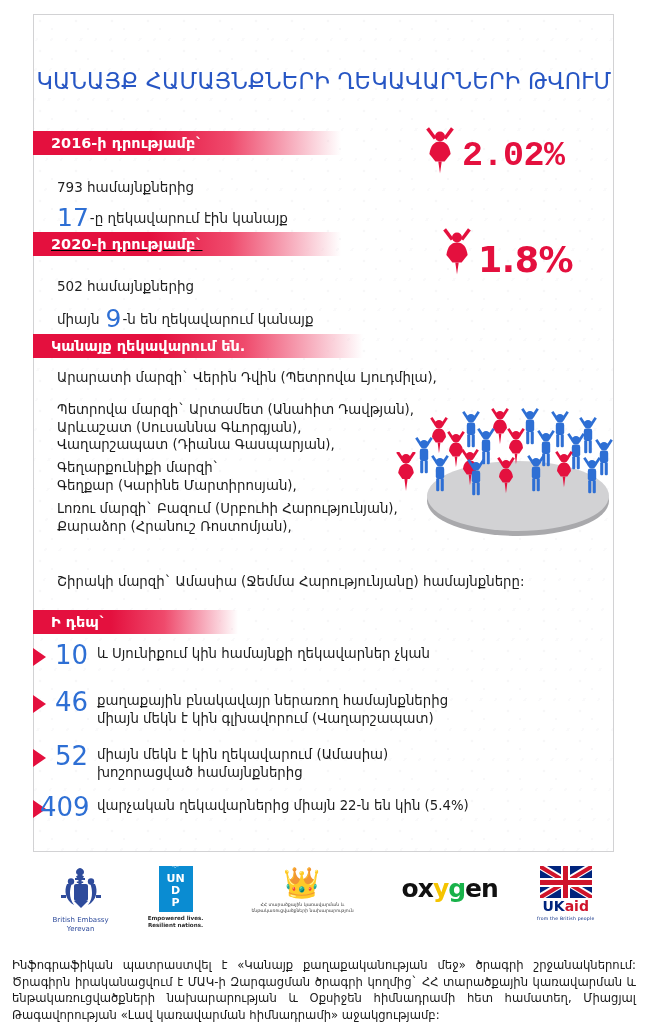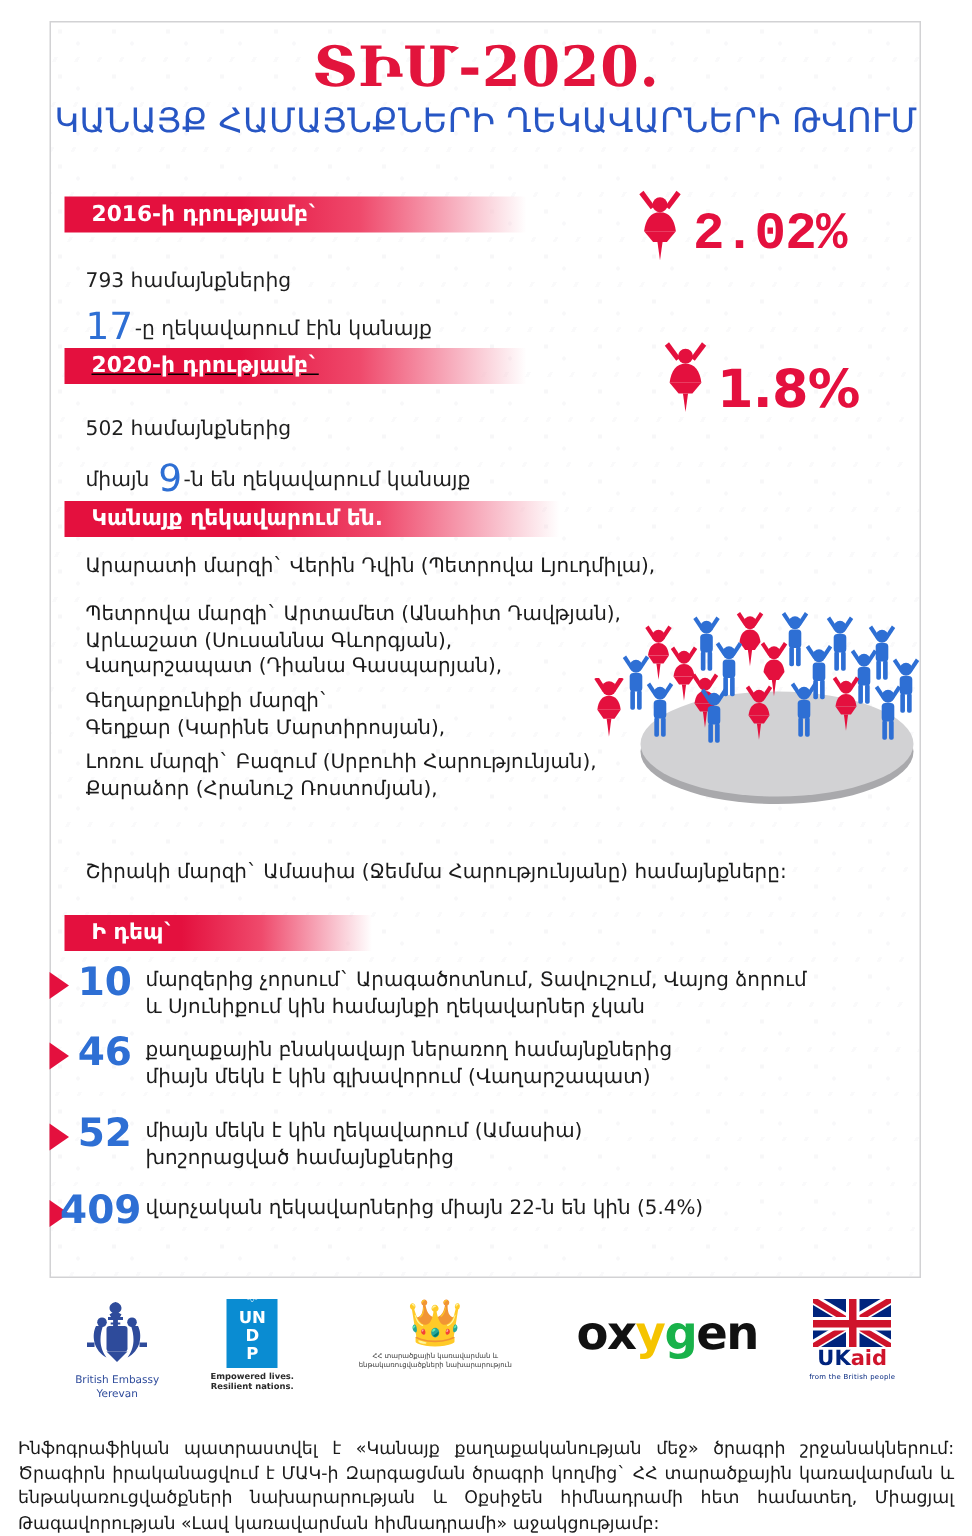--- a/index.html
+++ b/index.html
@@ -81,21 +81,20 @@
     white-space: nowrap;
   }
 
   
   .ribbon {
     position: absolute;
     height: 24px;
     background: linear-gradient(90deg, #e4103e 0%, #e4103e 38%, #ef4a6c 64%, #f8b8c6 86%, rgba(255,255,255,0) 100%);
     display: flex;
     align-items: center;
-    margin-left: 10px;
   }
   .ribbon > span {
     color: #ffffff;
     font-size: 14.5px;
     font-weight: 700;
     padding-left: 18px;
     white-space: nowrap;
   }
 
   
@@ -142,21 +141,21 @@
     position: absolute;
     width: 0; height: 0;
     border-top: 9px solid transparent;
     border-bottom: 9px solid transparent;
     border-left: 13px solid #e4103e;
   }
   .bullet-num {
     position: absolute;
     color: #2e6fd4;
     font-size: 26px;
-    font-weight: 700;
+    font-weight: 400;
     text-align: right;
   }
   .bullet-text {
     position: absolute;
     color: #1c1c1c;
     font-size: 13.3px;
     line-height: 18px;
     white-space: nowrap;
   }
 
@@ -189,21 +188,21 @@
 
   .undp-box{
     width: 34px; height: 46px; background:#0a8cd2; margin: 0 auto;
     color:#fff; font-weight:700; font-size:11px; line-height:12px;
     display:flex; flex-direction:column; align-items:center; justify-content:flex-end;
     padding-bottom:3px; box-sizing:border-box;
   }
   .undp-box .crest{ font-size:11px; margin-bottom:2px; }
   .undp-cap{ color:#2a2a2a; font-size:5.6px; line-height:7px; margin-top:3px; font-weight:700;}
 
-  .oxygen{ font-size:31px; font-weight:800; color:#111; letter-spacing:-1px; line-height:30px; margin-top:8px;}
+  .oxygen{ font-size:25px; font-weight:800; color:#111; letter-spacing:-1px; line-height:30px; margin-top:8px;}
   .oxygen .g{ color:#19b24a; }
   .oxygen .y{ color:#f5c400; }
 
   .ukaid-flag{
     width:52px; height:32px; margin:0 auto;
     background:#00247d;
     position:relative; overflow:hidden;
   }
   .ukaid-flag i{ position:absolute; background:#fff; }
   .ukaid-flag i.d1{ width:72px; height:7px; left:-10px; top:12px; transform:rotate(31deg); }
@@ -237,21 +236,20 @@
 <body>
 
 <div class="page">
 
   <div class="panel">
     <div class="watermark"></div>
   </div>
 
   <div class="layer">
 
-    <div class="title-main">ՏԻՄ-2020.</div>
     <div class="title-sub">ԿԱՆԱՅՔ ՀԱՄԱՅՆՔՆԵՐԻ ՂԵԿԱՎԱՐՆԵՐԻ ԹՎՈՒՄ</div>
 
     <div class="ribbon" style="left:33px; top:131px; width:308px;">
       <span>2016-ի դրությամբ`</span>
     </div>
     <div class="stat-line" style="left:57px; top:166px;">793 համայնքներից</div>
     <div class="stat-line" style="left:57px; top:190px;">
       <span class="big-num">17</span><span>-ը ղեկավարում էին կանայք</span>
     </div>
 
@@ -414,21 +412,20 @@
       </g>
     </svg>
 
     <div class="ribbon" style="left:33px; top:610px; width:205px;">
       <span>Ի դեպ`</span>
     </div>
 
     <div class="bullet-arrow" style="left:33px; top:648px;"></div>
     <div class="bullet-num" style="left:48px; top:640px; width:40px;">10</div>
     <div class="bullet-text" style="left:97px; top:645px;">
-      <div>մարզերից չորսում` Արագածոտնում, Տավուշում, Վայոց ձորում</div>
       <div>և Սյունիքում կին համայնքի ղեկավարներ չկան</div>
     </div>
 
     <div class="bullet-arrow" style="left:33px; top:695px;"></div>
     <div class="bullet-num" style="left:48px; top:687px; width:40px;">46</div>
     <div class="bullet-text" style="left:97px; top:692px;">
       <div>քաղաքային բնակավայր ներառող համայնքներից</div>
       <div>միայն մեկն է կին գլխավորում (Վաղարշապատ)</div>
     </div>
 

